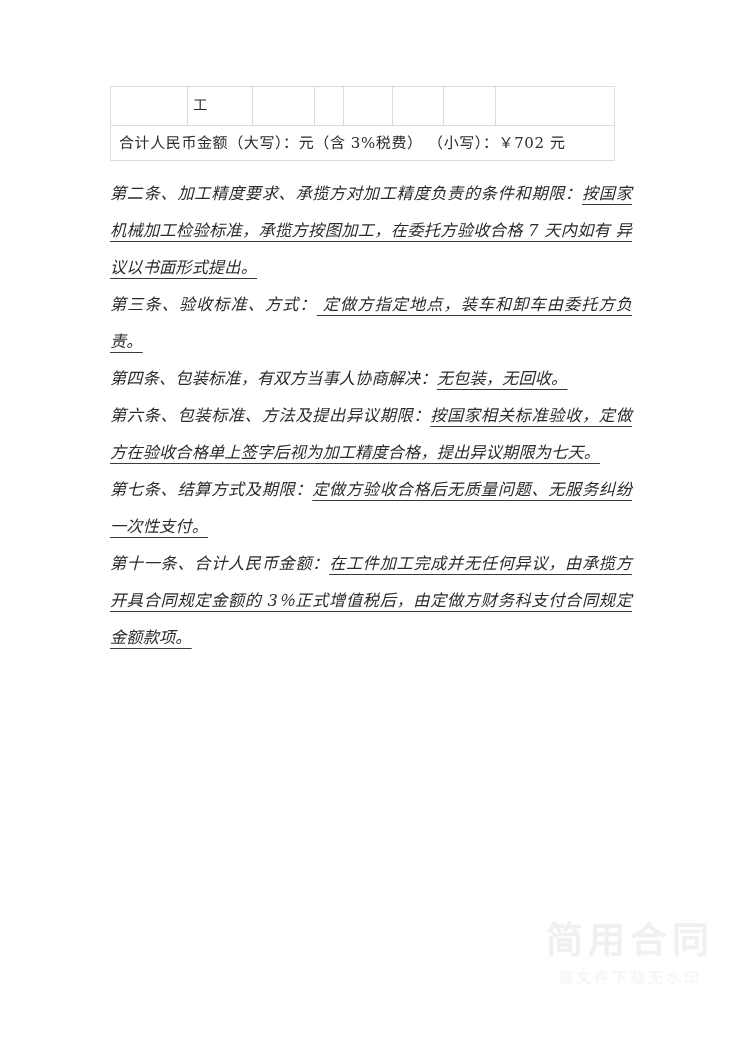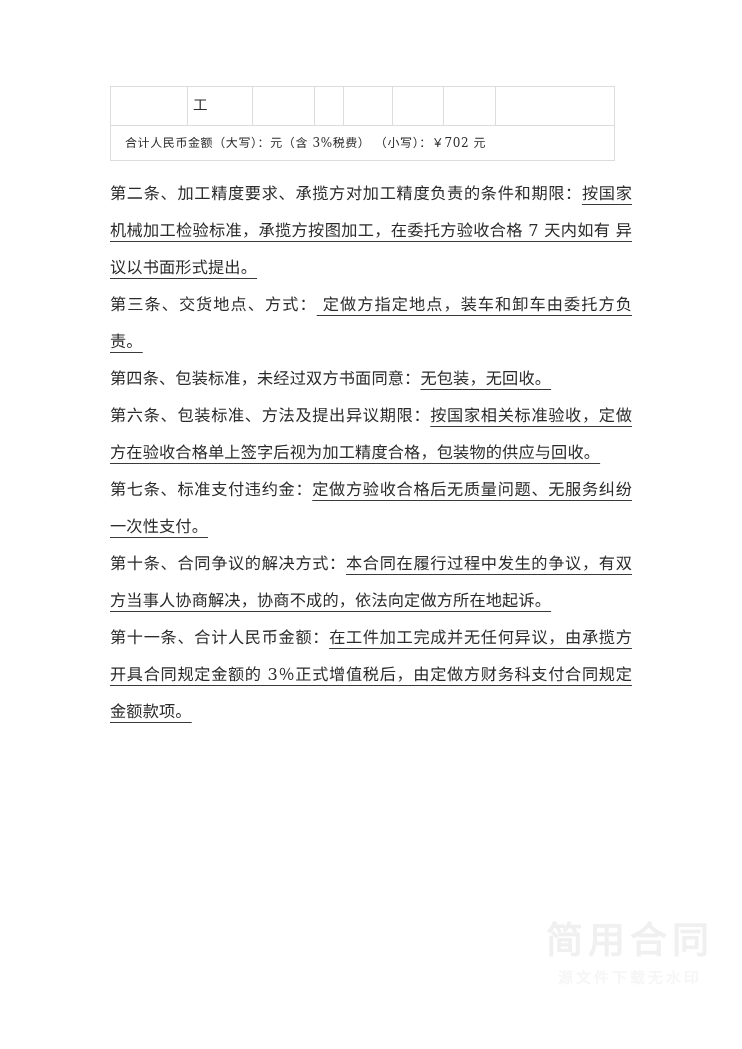--- a/index.html
+++ b/index.html
@@ -67,29 +67,30 @@
   table.amount-table td {
     border: 1px solid #dcdcdc;
     height: 38px;
     padding: 0 5px;
     font-size: 14.5px;
     vertical-align: middle;
     line-height: 1.2;
   }
   table.amount-table td.total-cell {
     height: 34px;
-    font-size: 12px;
+    font-size: 15px;
     letter-spacing: 0.6px;
     white-space: nowrap;
-    padding-left: 14px;
+    padding-left: 8px;
   }
 
   
   .clauses {
     margin-top: 14px;
+    font-style: italic;
   }
   .clause {
     font-size: 16.2px;
     line-height: 37px;
     letter-spacing: 0.15px;
     margin: 0;
     text-align: justify;
     text-justify: inter-ideograph;
     word-break: break-all;
   }
@@ -138,29 +139,28 @@
         <tr>
           <td class="total-cell" colspan="8">合计人民币金额（大写）：元（含 3%税费）  （小写）：￥702 元</td>
         </tr>
       </tbody>
     </table>
 
     <div class="clauses">
 
       <p class="clause"><span class="lead">第二条、加工精度要求、承揽方对加工精度负责的条件和期限：</span><span class="fill">按国家机械加工检验标准，承揽方按图加工，在委托方验收合格 7 天内如有 异议以书面形式提出。</span></p>
 
-      <p class="clause"><span class="lead">第三条、交货地点、方式：</span><span class="fill"> 定做方指定地点，装车和卸车由委托方负责。</span></p>
+      <p class="clause"><span class="lead">第三条、验收标准、方式：</span><span class="fill"> 定做方指定地点，装车和卸车由委托方负责。</span></p>
 
-      <p class="clause"><span class="lead">第四条、包装标准，未经过双方书面同意：</span><span class="fill">无包装，无回收。</span></p>
+      <p class="clause"><span class="lead">第四条、包装标准，有双方当事人协商解决：</span><span class="fill">无包装，无回收。</span></p>
 
 
-      <p class="clause"><span class="lead">第六条、包装标准、方法及提出异议期限：</span><span class="fill">按国家相关标准验收，定做方在验收合格单上签字后视为加工精度合格，包装物的供应与回收。</span></p>
+      <p class="clause"><span class="lead">第六条、包装标准、方法及提出异议期限：</span><span class="fill">按国家相关标准验收，定做方在验收合格单上签字后视为加工精度合格，提出异议期限为七天。</span></p>
 
-      <p class="clause"><span class="lead">第七条、标准支付违约金：</span><span class="fill">定做方验收合格后无质量问题、无服务纠纷一次性支付。</span></p>
+      <p class="clause"><span class="lead">第七条、结算方式及期限：</span><span class="fill">定做方验收合格后无质量问题、无服务纠纷一次性支付。</span></p>
 
 
-      <p class="clause"><span class="lead">第十条、合同争议的解决方式：</span><span class="fill">本合同在履行过程中发生的争议，有双方当事人协商解决，协商不成的，依法向定做方所在地起诉。</span></p>
 
       <p class="clause"><span class="lead">第十一条、合计人民币金额：</span><span class="fill">在工件加工完成并无任何异议，由承揽方开具合同规定金额的 3％正式增值税后，由定做方财务科支付合同规定金额款项。</span></p>
 
     </div>
   </div>
 </div>
 
 </body></html>

